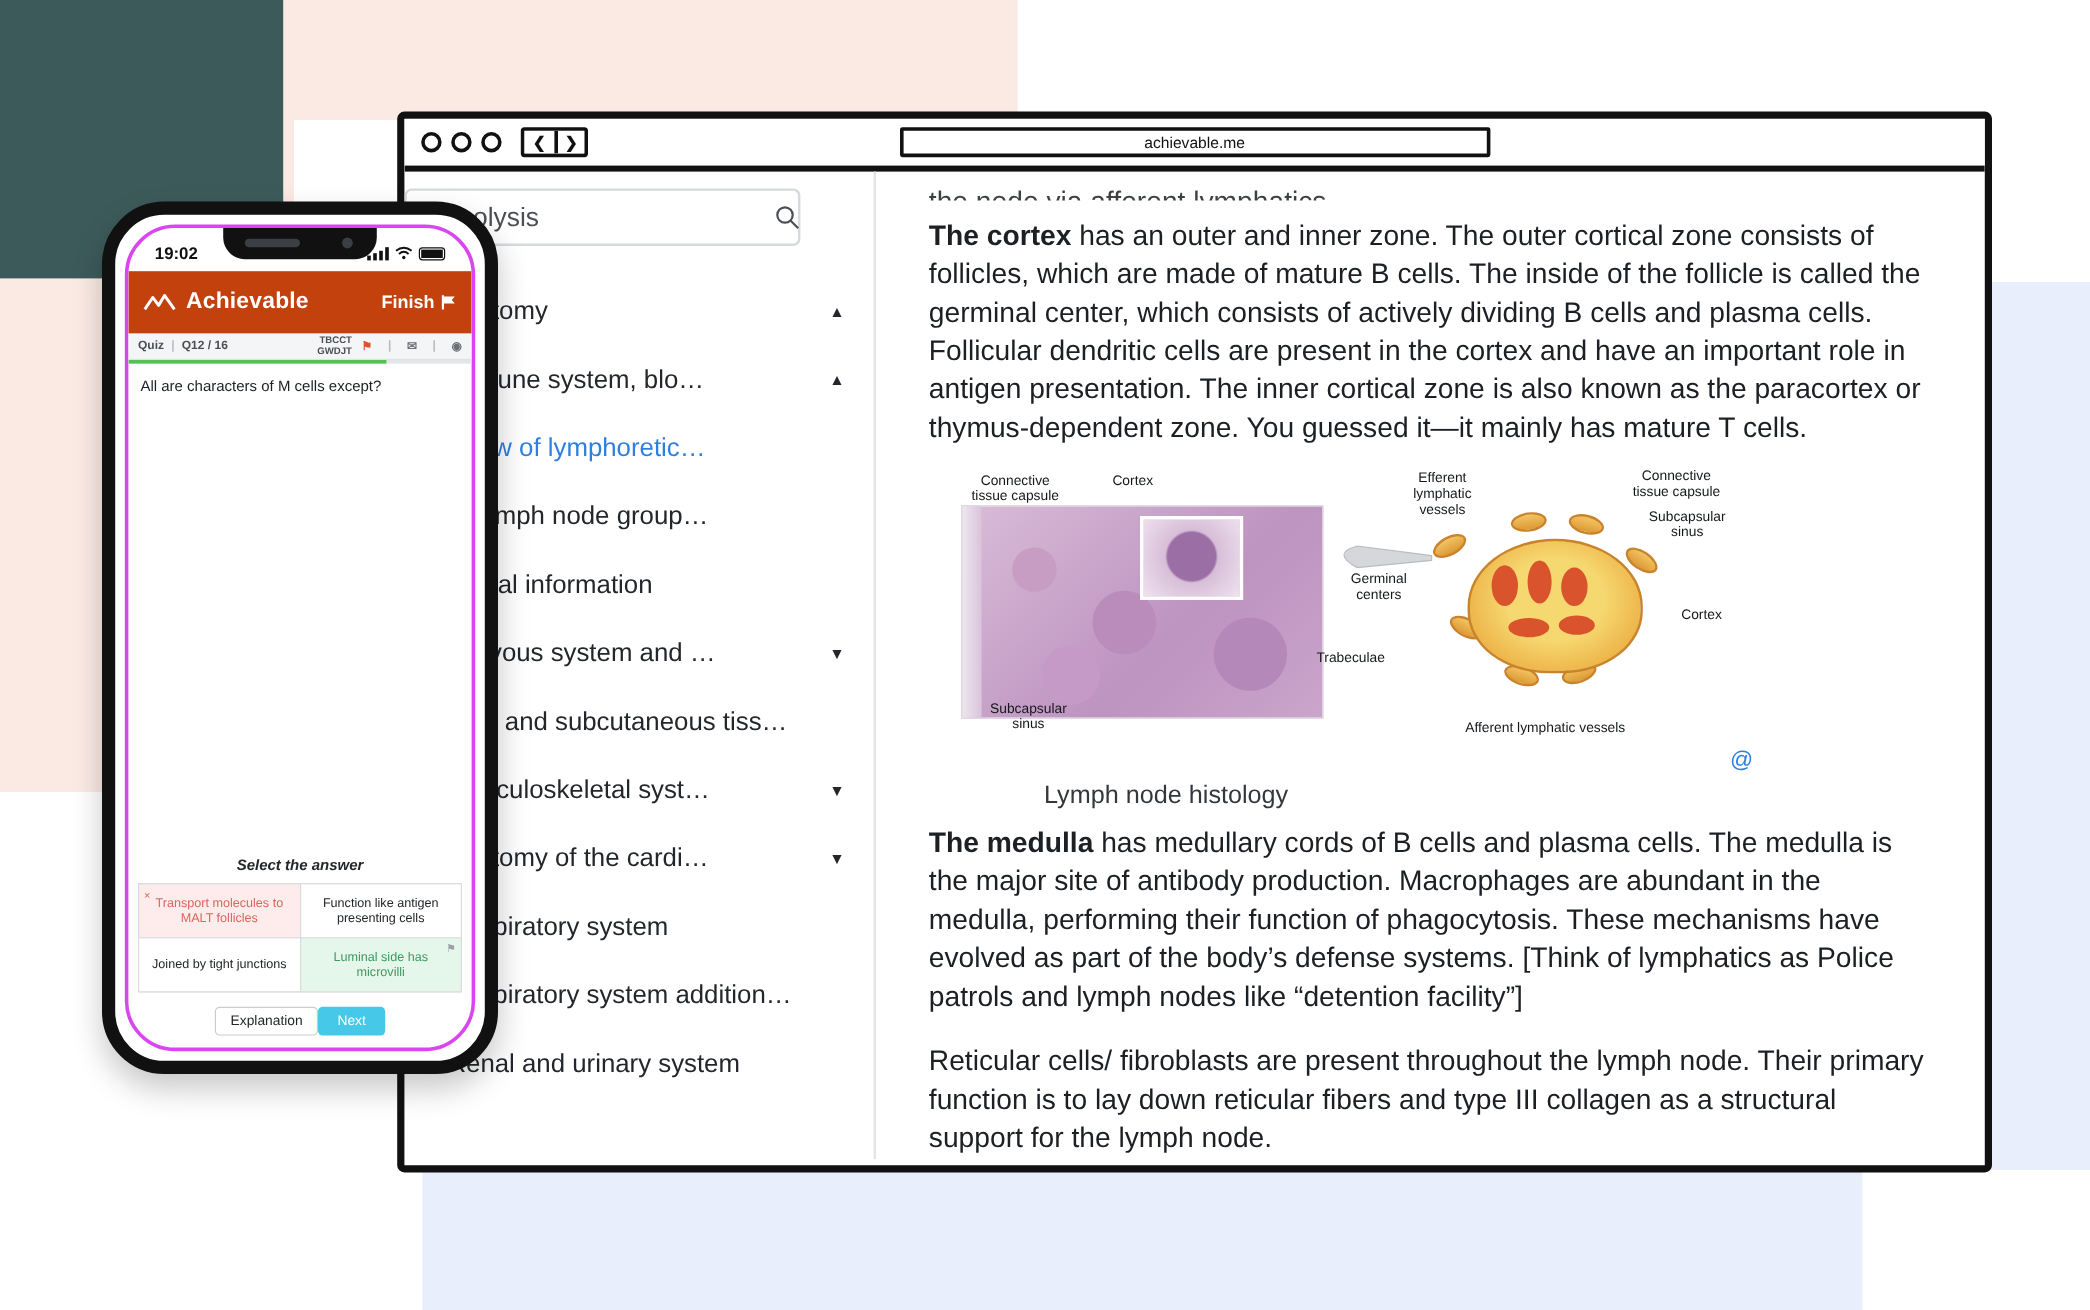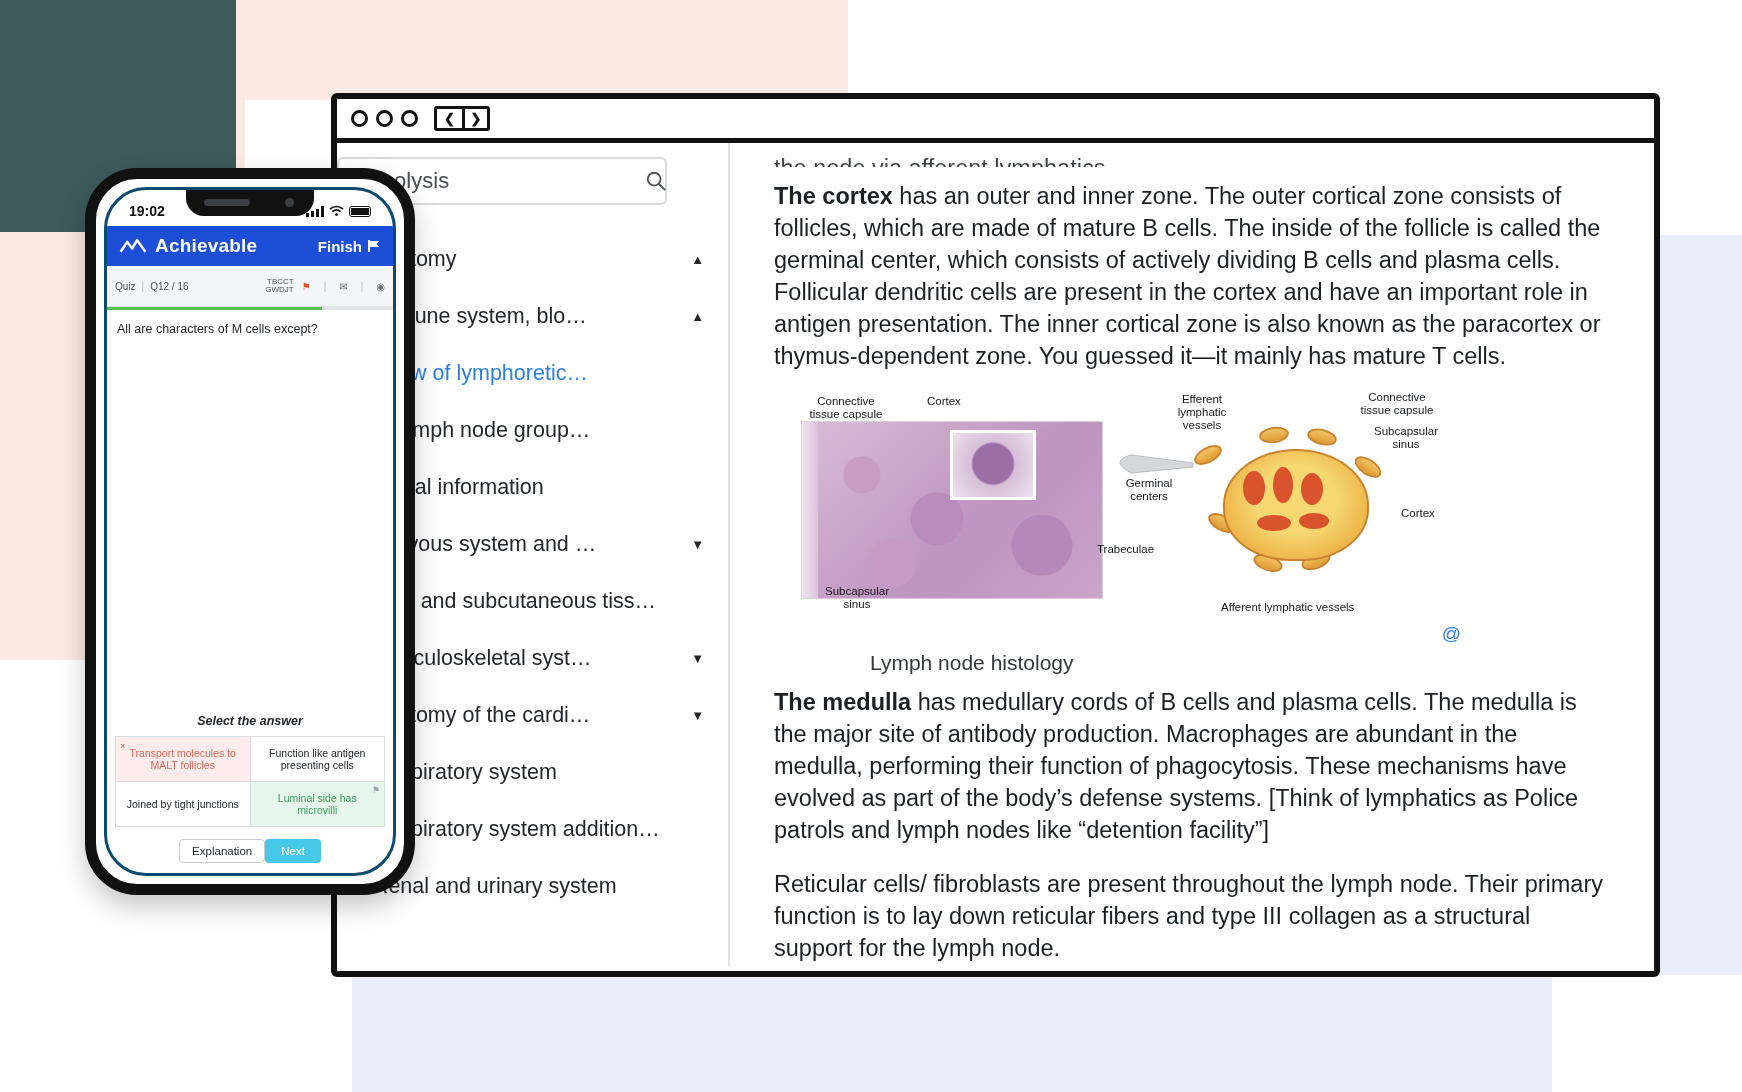--- a/index.html
+++ b/index.html
@@ -206,21 +206,21 @@
     position: absolute; left: 85px; top: 168px;
     width: 330px; height: 727px;
     background: #ffffff;
     border: 11px solid #111111;
     border-radius: 52px;
     box-shadow: 0 12px 26px rgba(0,0,0,.22);
     overflow: hidden;
   }
   .phone-inner {
     position: absolute; inset: 8px;
-    border: 3px solid #0c4a6e;
+    border: 3px solid #d946ef;
     border-radius: 42px;
     overflow: hidden;
     background: #ffffff;
   }
   .notch {
     position: absolute; left: 50%; transform: translateX(-50%); top: 0;
     width: 128px; height: 26px;
     background: #111111;
     border-radius: 0 0 18px 18px;
     z-index: 5;
@@ -238,31 +238,31 @@
     padding: 6px 22px 0 22px;
     font-size: 14px; font-weight: bold; color: #111;
   }
   .status .right { display: flex; align-items: center; gap: 5px; }
   .bars { display: flex; align-items: flex-end; gap: 2px; height: 11px; }
   .bars i { display: block; width: 3px; background: #111; }
   .bat { width: 22px; height: 11px; border: 1.6px solid #111; border-radius: 3px; position: relative; }
   .bat:after { content: ""; position: absolute; left: 1px; top: 1px; bottom: 1px; right: 1px; background: #111; }
 
   .app-header {
-    height: 40px; background: #1d4ed8; display: flex; align-items: center;
+    height: 52px; background: #c2410c; display: flex; align-items: center;
     padding: 0 12px; color: #ffffff;
   }
   .app-logo { width: 28px; height: 20px; margin-right: 8px; }
   .app-title { font-size: 19px; font-weight: bold; letter-spacing: .2px; }
   .app-finish { margin-left: auto; font-size: 15px; font-weight: bold; display: flex; align-items: center; gap: 6px; }
 
   .quiz-bar {
-    height: 41px; background: #f4f5f7; border-bottom: 1px solid #e0e2e5;
+    height: 22px; background: #f4f5f7; border-bottom: 1px solid #e0e2e5;
     display: flex; align-items: center; padding: 0 8px;
-    font-size: 10px; color: #4b4f55;
+    font-size: 10px; color: #4b4f55; font-weight: bold;
   }
   .quiz-bar .sep { margin: 0 6px; color: #b7bbc0; }
   .quiz-bar .code { margin-left: auto; font-size: 8px; line-height: 1.05; text-align: right; color: #4b4f55; }
   .quiz-bar .icons { display: flex; align-items: center; gap: 7px; margin-left: 8px; font-size: 10px; color: #6b7076; }
   .progress { height: 3px; background: #e3e5e8; }
   .progress > div { height: 100%; background: #4fc24f; }
 
   .question { padding: 12px 10px 0 10px; font-size: 12.5px; color: #1c2024; }
 
   .answers-wrap { position: absolute; left: 0; right: 0; bottom: 0; padding: 0 8px 10px 8px; }
@@ -303,20 +303,23 @@
 
   <div class="browser-chrome">
     <div class="dots">
       <span class="dot"></span>
       <span class="dot"></span>
       <span class="dot"></span>
     </div>
     <div class="navbtns">
       <span class="navbtn">❮</span>
       <span class="navbtn">❯</span>
+    </div>
+    <div class="urlbar">
+      <span>achievable.me</span>
     </div>
   </div>
 
   <div class="browser-body">
 
     <div class="nav-col">
       <div class="search-row">
         <input value="glycolysis" placeholder="Search" style="">
         <svg class="search-icon" viewBox="0 0 24 24">
           <circle cx="10" cy="10" r="7" fill="none" stroke="#4b4f55" stroke-width="2"></circle>

